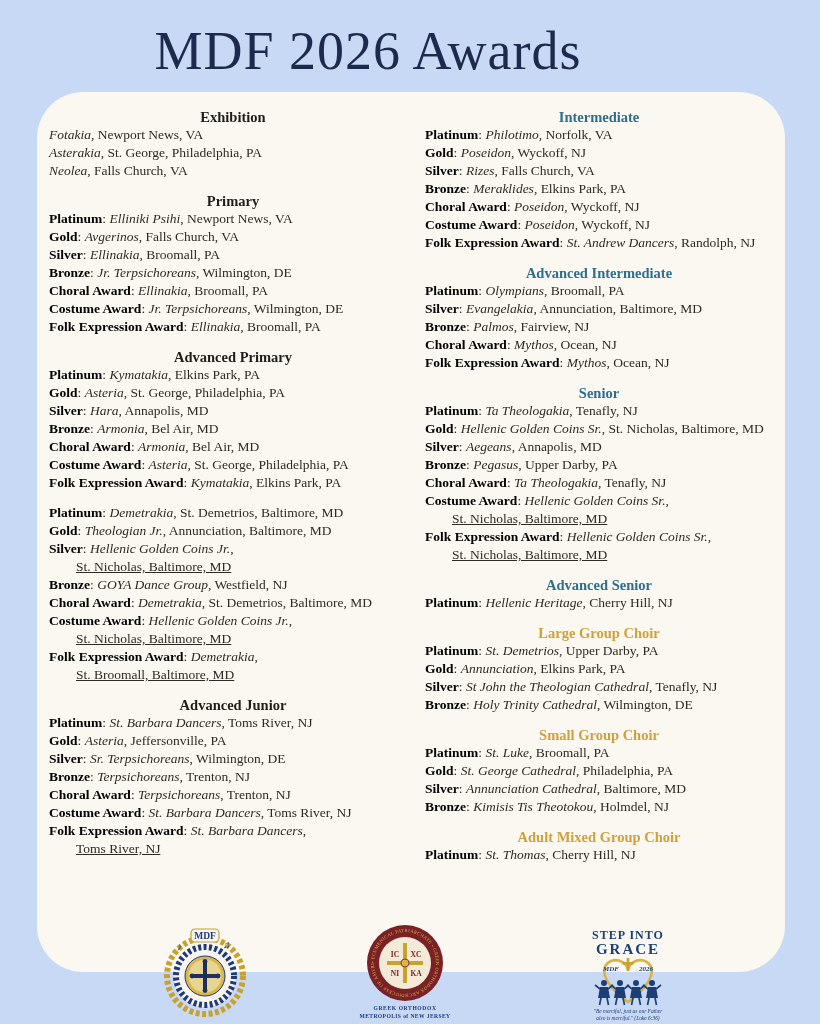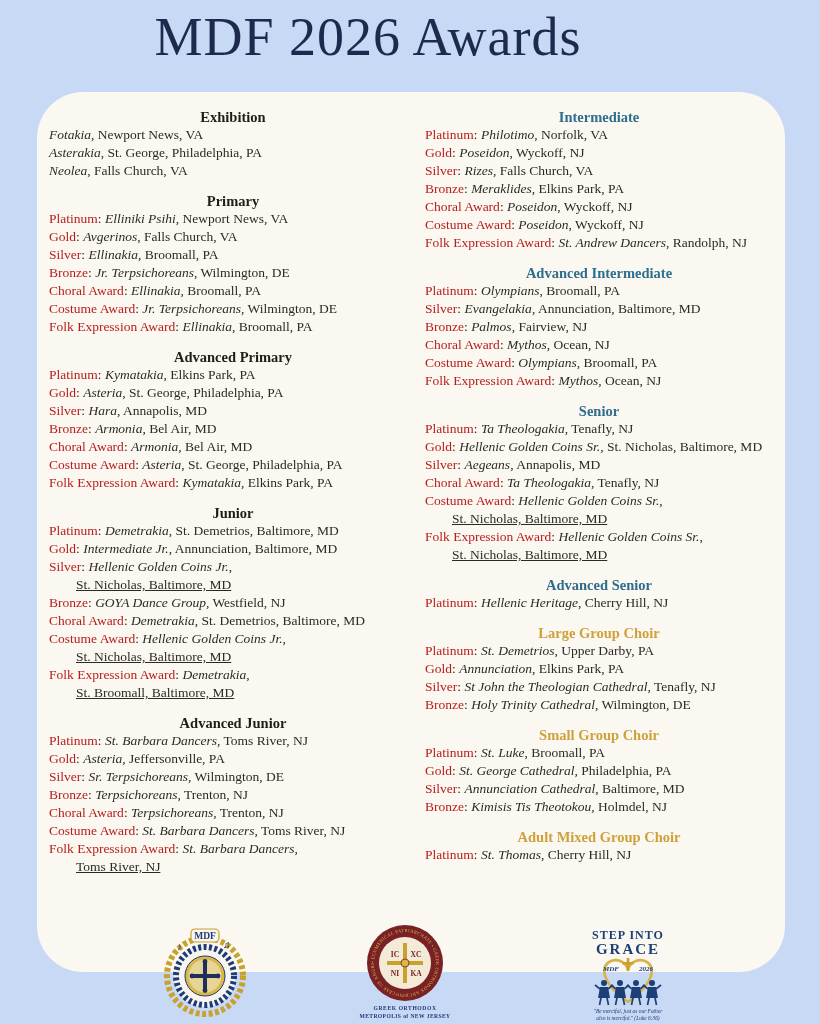--- a/index.html
+++ b/index.html
@@ -3,21 +3,21 @@
 <meta charset="utf-8">
 <style>
   html,body { margin:0; padding:0; }
   body {
     width:820px; height:1024px;
     background:#c8d9f6;
     font-family:"Liberation Serif", serif;
     position:relative; overflow:hidden;
   }
   .page-title {
-    position:absolute; top:6px; left:0; width:736px;
+    position:absolute; top:20px; left:0; width:736px;
     margin:0; text-align:center;
     font-size:54px; font-weight:500; letter-spacing:1px;
     color:#1d2a4d;
   }
   .card {
     position:absolute; left:37px; top:92px;
     width:748px; height:880px;
     background:#faf8f0; border-radius:46px;
     box-sizing:border-box; padding:16px 12px;
     display:flex; gap:8px; overflow:hidden;
@@ -30,21 +30,21 @@
     margin:0; font-size:14.5px; line-height:18px;
     font-weight:bold; text-align:center; color:#1e1d1a;
   }
   .sec-heading.dark { color:#1e1d1a; }
   .sec-heading.blue { color:#2e6d8e; }
   .sec-heading.gold { color:#cfa13d; }
   .entry {
     font-size:13.5px; line-height:18px; color:#2b2a24;
     white-space:nowrap;
   }
-  .entry .award-label { font-weight:normal; color:#b91c1c; }
+  .entry .award-label { font-weight:bold; color:#000000; }
   .entry i { font-style:italic; }
   .entry.cont { padding-left:27px;text-decoration:underline; }
   .logo { position:absolute; }
   .logo svg { display:block; }
 </style>
 </head>
 <body>
 
 <h1 class="page-title">MDF 2026 Awards</h1>
 
@@ -70,23 +70,22 @@
         <h3 class="sec-heading dark">Advanced Primary</h3>
         <div class="entry"><span class="award-label">Platinum</span>: <i>Kymatakia</i>, Elkins Park, PA</div>
         <div class="entry"><span class="award-label">Gold</span>: <i>Asteria</i>, St. George, Philadelphia, PA</div>
         <div class="entry"><span class="award-label">Silver</span>: <i>Hara</i>, Annapolis, MD</div>
         <div class="entry"><span class="award-label">Bronze</span>: <i>Armonia</i>, Bel Air, MD</div>
         <div class="entry"><span class="award-label">Choral Award</span>: <i>Armonia</i>, Bel Air, MD</div>
         <div class="entry"><span class="award-label">Costume Award</span>: <i>Asteria</i>, St. George, Philadelphia, PA</div>
         <div class="entry"><span class="award-label">Folk Expression Award</span>: <i>Kymatakia</i>, Elkins Park, PA</div>
       </section>
       <section class="award-section">
-        <h3 class="sec-heading dark">Junior</h3>
         <div class="entry"><span class="award-label">Platinum</span>: <i>Demetrakia</i>, St. Demetrios, Baltimore, MD</div>
-        <div class="entry"><span class="award-label">Gold</span>: <i>Intermediate Jr.</i>, Annunciation, Baltimore, MD</div>
+        <div class="entry"><span class="award-label">Gold</span>: <i>Theologian Jr.</i>, Annunciation, Baltimore, MD</div>
         <div class="entry"><span class="award-label">Silver</span>: <i>Hellenic Golden Coins Jr.</i>,</div>
         <div class="entry cont">St. Nicholas, Baltimore, MD</div>
         <div class="entry"><span class="award-label">Bronze</span>: <i>GOYA Dance Group</i>, Westfield, NJ</div>
         <div class="entry"><span class="award-label">Choral Award</span>: <i>Demetrakia</i>, St. Demetrios, Baltimore, MD</div>
         <div class="entry"><span class="award-label">Costume Award</span>: <i>Hellenic Golden Coins Jr.</i>,</div>
         <div class="entry cont">St. Nicholas, Baltimore, MD</div>
         <div class="entry"><span class="award-label">Folk Expression Award</span>: <i>Demetrakia</i>,</div>
         <div class="entry cont">St. Broomall, Baltimore, MD</div>
       </section>
       <section class="award-section">
@@ -111,28 +110,28 @@
         <div class="entry"><span class="award-label">Choral Award</span>: <i>Poseidon</i>, Wyckoff, NJ</div>
         <div class="entry"><span class="award-label">Costume Award</span>: <i>Poseidon</i>, Wyckoff, NJ</div>
         <div class="entry"><span class="award-label">Folk Expression Award</span>: <i>St. Andrew Dancers</i>, Randolph, NJ</div>
       </section>
       <section class="award-section">
         <h3 class="sec-heading blue">Advanced Intermediate</h3>
         <div class="entry"><span class="award-label">Platinum</span>: <i>Olympians</i>, Broomall, PA</div>
         <div class="entry"><span class="award-label">Silver</span>: <i>Evangelakia</i>, Annunciation, Baltimore, MD</div>
         <div class="entry"><span class="award-label">Bronze</span>: <i>Palmos</i>, Fairview, NJ</div>
         <div class="entry"><span class="award-label">Choral Award</span>: <i>Mythos</i>, Ocean, NJ</div>
-        <div class="entry"><span class="award-label">Costume Award</span>: <i>Olympians</i>, Broomall, PA</div>
         <div class="entry"><span class="award-label">Folk Expression Award</span>: <i>Mythos</i>, Ocean, NJ</div>
       </section>
       <section class="award-section">
         <h3 class="sec-heading blue">Senior</h3>
         <div class="entry"><span class="award-label">Platinum</span>: <i>Ta Theologakia</i>, Tenafly, NJ</div>
         <div class="entry"><span class="award-label">Gold</span>: <i>Hellenic Golden Coins Sr.</i>, St. Nicholas, Baltimore, MD</div>
         <div class="entry"><span class="award-label">Silver</span>: <i>Aegeans</i>, Annapolis, MD</div>
+        <div class="entry"><span class="award-label">Bronze</span>: <i>Pegasus</i>, Upper Darby, PA</div>
         <div class="entry"><span class="award-label">Choral Award</span>: <i>Ta Theologakia</i>, Tenafly, NJ</div>
         <div class="entry"><span class="award-label">Costume Award</span>: <i>Hellenic Golden Coins Sr.</i>,</div>
         <div class="entry cont">St. Nicholas, Baltimore, MD</div>
         <div class="entry"><span class="award-label">Folk Expression Award</span>: <i>Hellenic Golden Coins Sr.</i>,</div>
         <div class="entry cont">St. Nicholas, Baltimore, MD</div>
       </section>
       <section class="award-section">
         <h3 class="sec-heading blue">Advanced Senior</h3>
         <div class="entry"><span class="award-label">Platinum</span>: <i>Hellenic Heritage</i>, Cherry Hill, NJ</div>
       </section>

